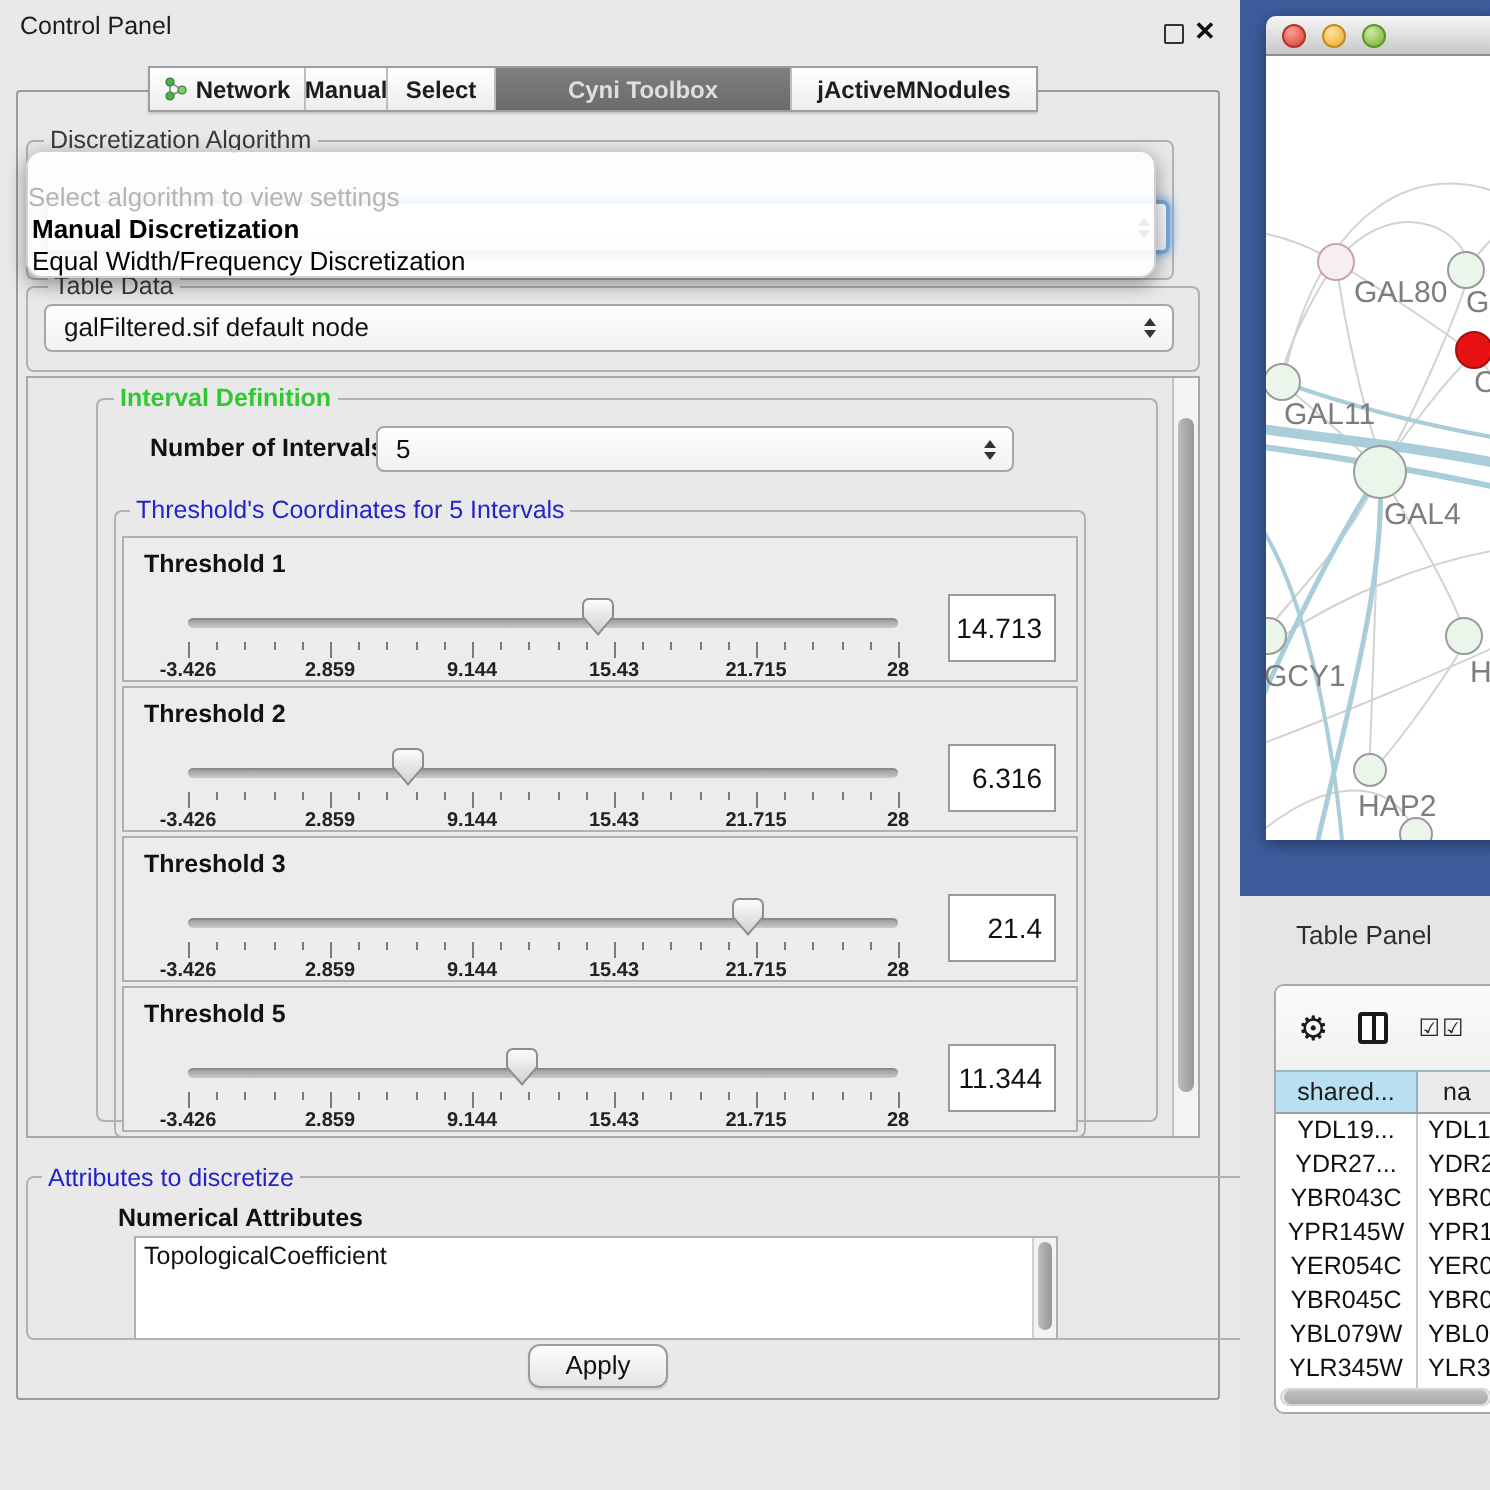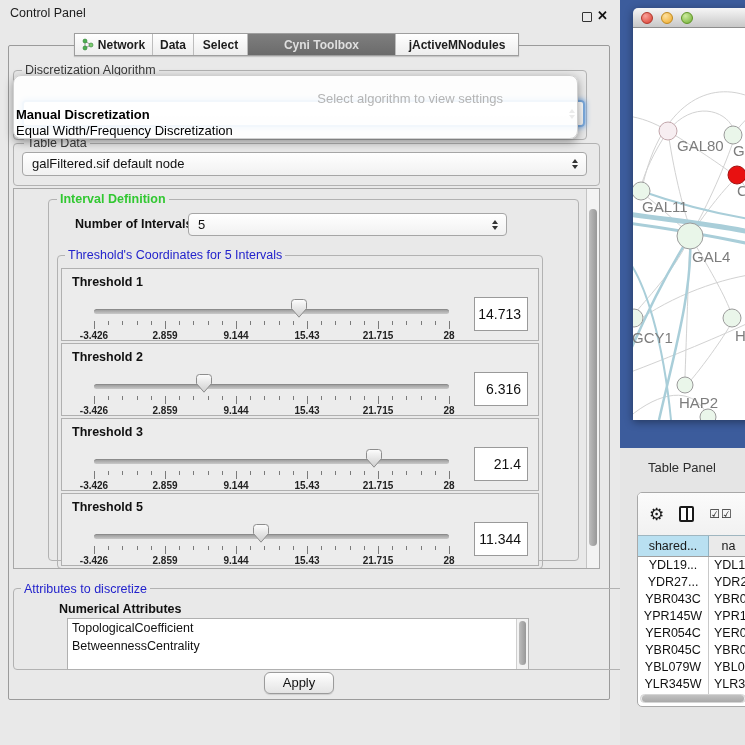--- a/index.html
+++ b/index.html
@@ -33,21 +33,21 @@
   .combo{position:absolute;height:24px;background:linear-gradient(#ffffff,#f1f1f1);border:1px solid #a6a6a6;border-radius:4px;font-size:13px;color:#111;line-height:22px;padding-left:9px;}
   .combo .arrows{position:absolute;right:8px;top:50%;transform:translateY(-50%);display:flex;flex-direction:column;gap:2px;}
   .arr-up{width:0;height:0;border-left:3.5px solid transparent;border-right:3.5px solid transparent;border-bottom:4px solid #333;}
   .arr-dn{width:0;height:0;border-left:3.5px solid transparent;border-right:3.5px solid transparent;border-top:4px solid #333;}
 
   #algo-group{left:13px;top:70px;width:574px;height:70px;}
   #algo-combo{left:22px;top:100px;width:563px;height:27px;border:2px solid #7aa9dc;box-shadow:0 0 5px 1px rgba(110,165,230,.9);z-index:5;}
 
   
   #algo-popup{position:absolute;left:13px;top:75px;width:565px;height:64px;background:rgba(255,255,255,.9);border:1px solid #d0d0d0;border-radius:8px;box-shadow:0 3px 10px rgba(0,0,0,.4);z-index:40;padding-top:16px;}
-  #popup-hint{text-align:right;padding-right:74px;font-size:13px;color:#b4b4b4;height:15px;line-height:13px;}
+  #popup-hint{text-align:left;padding-right:74px;font-size:13px;color:#b4b4b4;height:15px;line-height:13px;}
   .popup-item{font-size:13px;color:#000;padding-left:2px;line-height:16px;white-space:nowrap;}
   .popup-item.hl{font-weight:bold;}
 
   #tabledata-group{left:13px;top:143px;width:587px;height:43px;}
   #tabledata-group .group-title{left:10px;}
   #tabledata-combo{left:22px;top:152px;width:565px;}
 
   #scrollarea{position:absolute;left:13px;top:188px;width:587px;height:381px;border:1px solid #a8a8a8;background:#e9e9e9;overflow:hidden;}
   #interval-group{left:34px;top:10px;width:531px;height:362px;}
   #ni-label{position:absolute;left:26px;top:17px;font-size:12.5px;font-weight:bold;color:#111;}
@@ -137,21 +137,21 @@
             <svg width="12" height="13" viewBox="0 0 12 13">
               <path d="M3,3 L3,10 M3,3 L9,7 M3,10 L9,7" stroke="#9a9a9a" fill="none"></path>
               <circle cx="3" cy="3" r="2" fill="#4caf50" stroke="#2e7d32" stroke-width=".6"></circle>
               <circle cx="3" cy="10" r="2" fill="#4caf50" stroke="#2e7d32" stroke-width=".6"></circle>
               <circle cx="9" cy="7" r="2" fill="#7ccc70" stroke="#2e7d32" stroke-width=".6"></circle>
             </svg>
           </span>
           <span>Network</span>
         </div>
         <div class="tab" style="width: 41px;">
-          <span>Data</span>
+          <span>Manual</span>
         </div>
         <div class="tab" style="width: 54px;">
           <span>Select</span>
         </div>
         <div class="tab sel" style="width: 148px;">
           <span>Cyni Toolbox</span>
         </div>
         <div class="tab" style="width: 122px;">
           <span>jActiveMNodules</span>
         </div>
@@ -359,21 +359,20 @@
         <div id="cp-scroll-thumb"></div>
       </div>
     </div>
 
     <div class="group" id="attr-group">
       <span class="group-title t-blue">Attributes to discretize</span>
       <span id="attr-sub">Numerical Attributes</span>
       <div id="attr-list">
         <div id="attr-items">
             <div class="attr-item">TopologicalCoefficient</div>
-            <div class="attr-item">BetweennessCentrality</div>
           </div>
         <div id="attr-scrollbar">
           <div id="attr-scroll-thumb"></div>
         </div>
       </div>
     </div>
 
     <div id="apply-btn">Apply</div>
 
 

